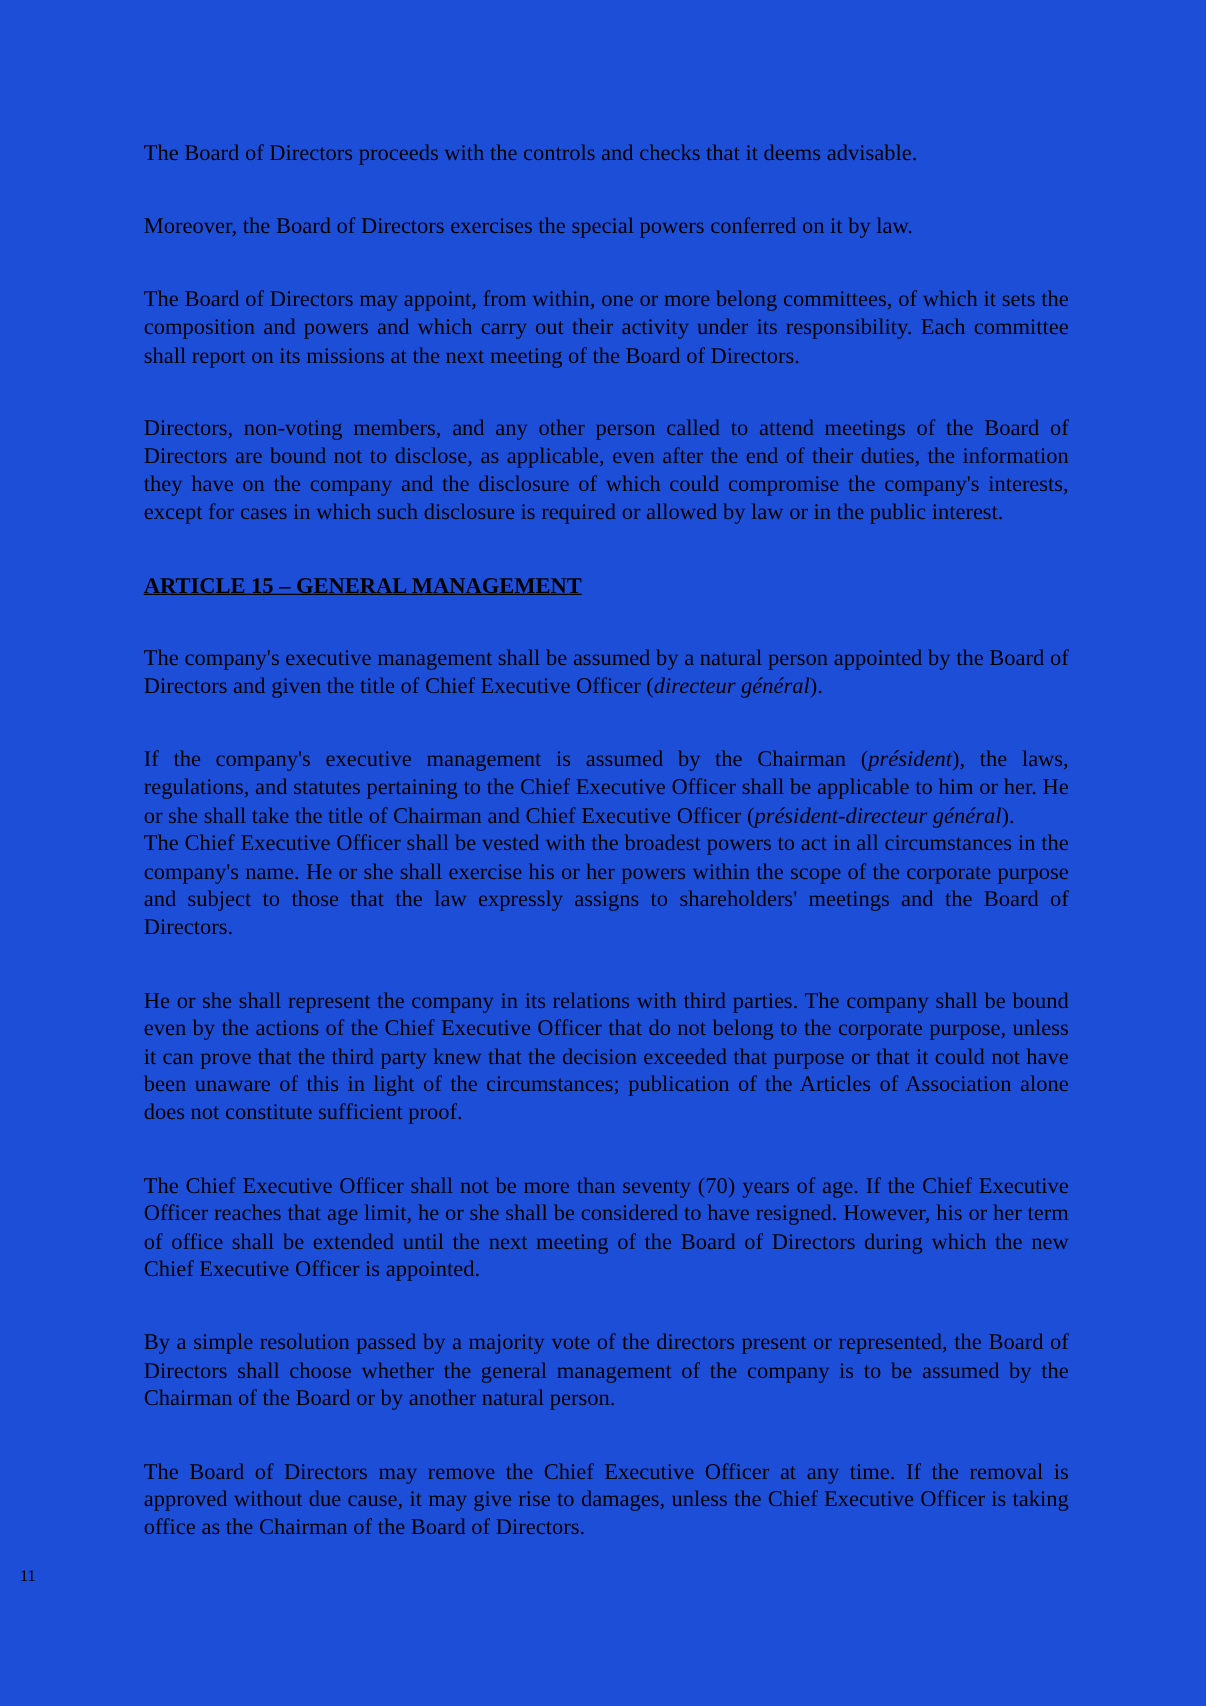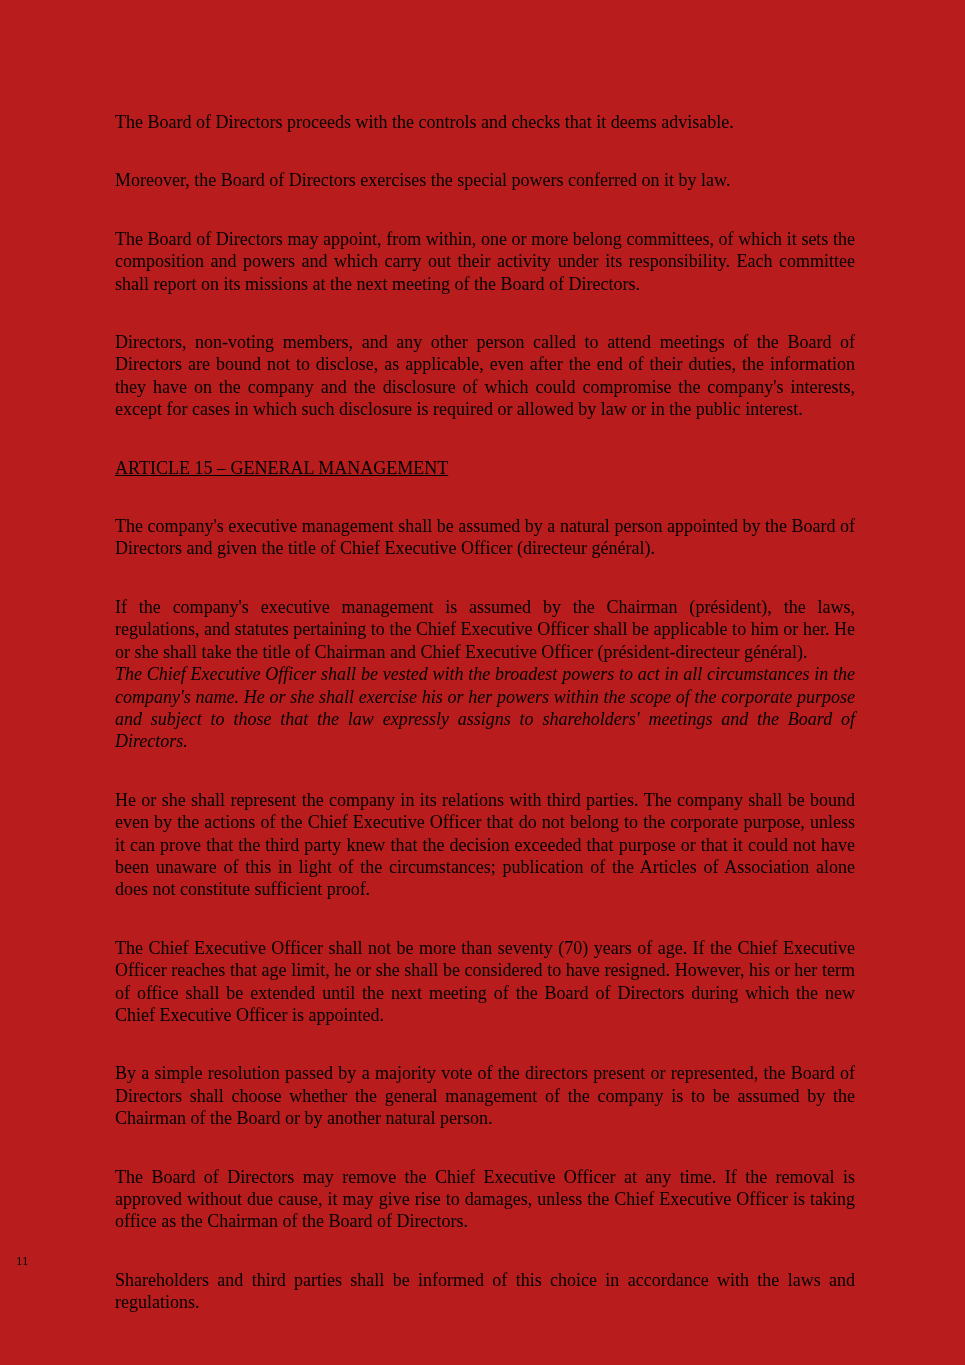--- a/index.html
+++ b/index.html
@@ -4,21 +4,21 @@
 <style>
   html, body {
     margin: 0;
     padding: 0;
     background: #ffffff;
   }
   .page {
     position: relative;
     width: 965px;
     height: 1365px;
-    background: #b91c1c;
+    background: #1d4ed8;
     font-family: "Liberation Serif", "DejaVu Serif", serif;
     color: #000000;
     overflow: hidden;
   }
   .content {
     position: absolute;
     left: 115px;
     top: 111px;
     width: 740px;
   }
@@ -26,30 +26,30 @@
     font-size: 18px;
     line-height: 22.4px;
     text-align: justify;
     margin: 0;
   }
   .para + .para {
     margin-top: 36px;
   }
   .para.tight {
     margin-top: 0;
-    font-style: italic;
   }
   .para.heading {
     text-align: left;
   }
   .para.heading span {
-    font-weight: normal;
+    font-weight: bold;
     text-decoration: underline;
   }
   .italic {
+    font-style: italic;
   }
   .page-number {
     position: absolute;
     left: 0;
     right: 0;
     top: 1253px;
     text-align: left;
     font-size: 13px;
     color: #000000;
     padding-left: 16px;
@@ -65,16 +65,15 @@
       <div class="para"><span>The Board of Directors may appoint, from within, one or more belong committees, of which it sets the composition and powers and which carry out their activity under its responsibility. Each committee shall report on its missions at the next meeting of the Board of Directors.</span></div>
       <div class="para"><span>Directors, non-voting members, and any other person called to attend meetings of the Board of Directors are bound not to disclose, as applicable, even after the end of their duties, the information they have on the company and the disclosure of which could compromise the company's interests, except for cases in which such disclosure is required or allowed by law or in the public interest.</span></div>
       <div class="para heading"><span>ARTICLE 15 – GENERAL MANAGEMENT</span></div>
       <div class="para"><span>The company's executive management shall be assumed by a natural person appointed by the Board of Directors and given the title of Chief Executive Officer (</span><span class="italic">directeur général</span><span>).</span></div>
       <div class="para"><span>If the company's executive management is assumed by the Chairman (</span><span class="italic">président</span><span>), the laws, regulations, and statutes pertaining to the Chief Executive Officer shall be applicable to him or her. He or she shall take the title of Chairman and Chief Executive Officer (</span><span class="italic">président-directeur général</span><span>).</span></div>
       <div class="para tight"><span>The Chief Executive Officer shall be vested with the broadest powers to act in all circumstances in the company's name. He or she shall exercise his or her powers within the scope of the corporate purpose and subject to those that the law expressly assigns to shareholders' meetings and the Board of Directors.</span></div>
       <div class="para"><span>He or she shall represent the company in its relations with third parties. The company shall be bound even by the actions of the Chief Executive Officer that do not belong to the corporate purpose, unless it can prove that the third party knew that the decision exceeded that purpose or that it could not have been unaware of this in light of the circumstances; publication of the Articles of Association alone does not constitute sufficient proof.</span></div>
       <div class="para"><span>The Chief Executive Officer shall not be more than seventy (70) years of age. If the Chief Executive Officer reaches that age limit, he or she shall be considered to have resigned. However, his or her term of office shall be extended until the next meeting of the Board of Directors during which the new Chief Executive Officer is appointed.</span></div>
       <div class="para"><span>By a simple resolution passed by a majority vote of the directors present or represented, the Board of Directors shall choose whether the general management of the company is to be assumed by the Chairman of the Board or by another natural person.</span></div>
       <div class="para"><span>The Board of Directors may remove the Chief Executive Officer at any time. If the removal is approved without due cause, it may give rise to damages, unless the Chief Executive Officer is taking office as the Chairman of the Board of Directors.</span></div>
-      <div class="para"><span>Shareholders and third parties shall be informed of this choice in accordance with the laws and regulations.</span></div>
     </div>
   <div class="page-number">11</div>
 </div>
 
 </body></html>

